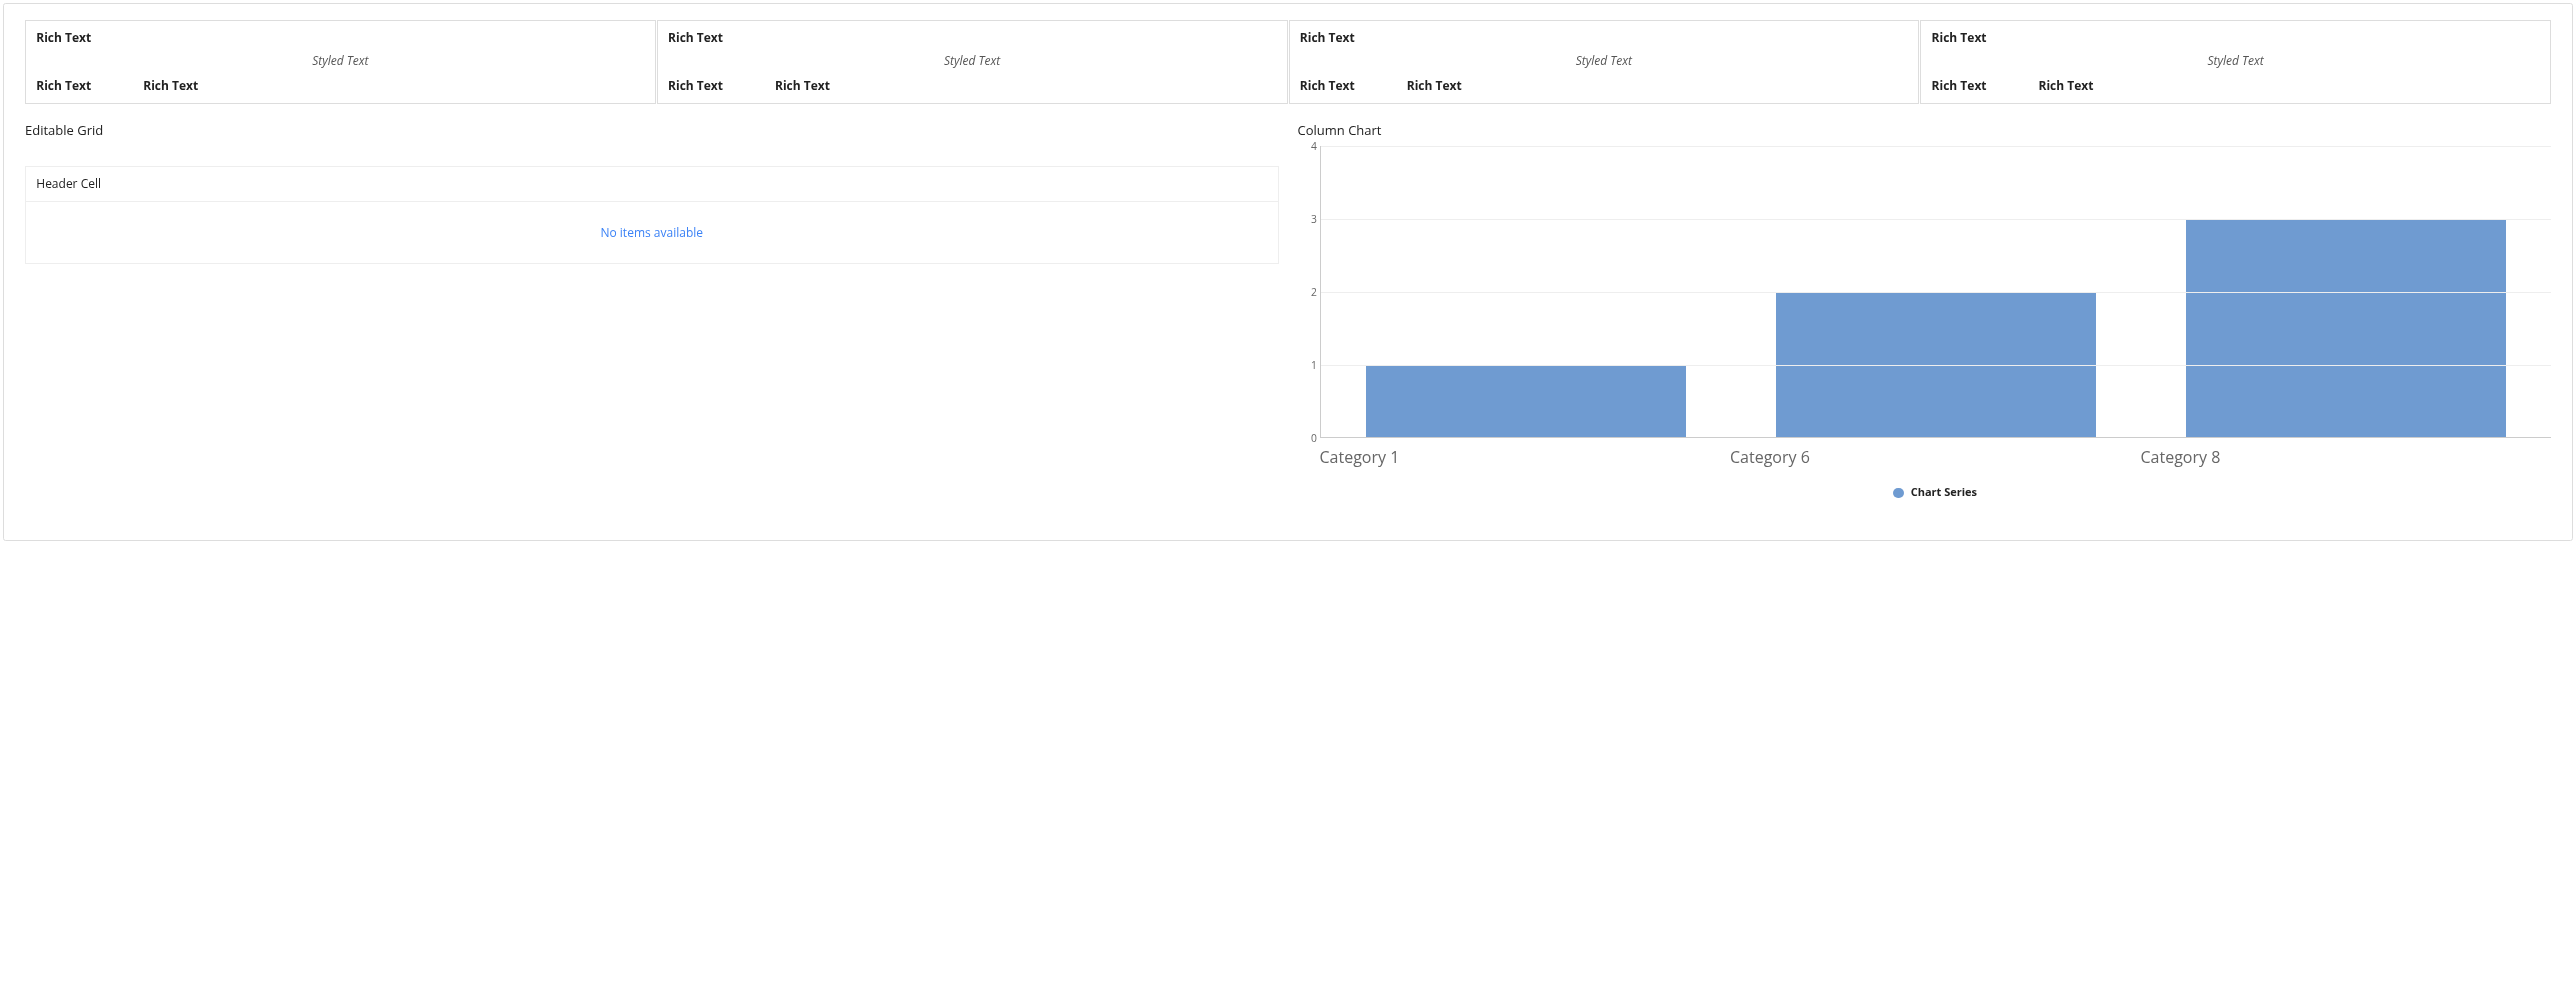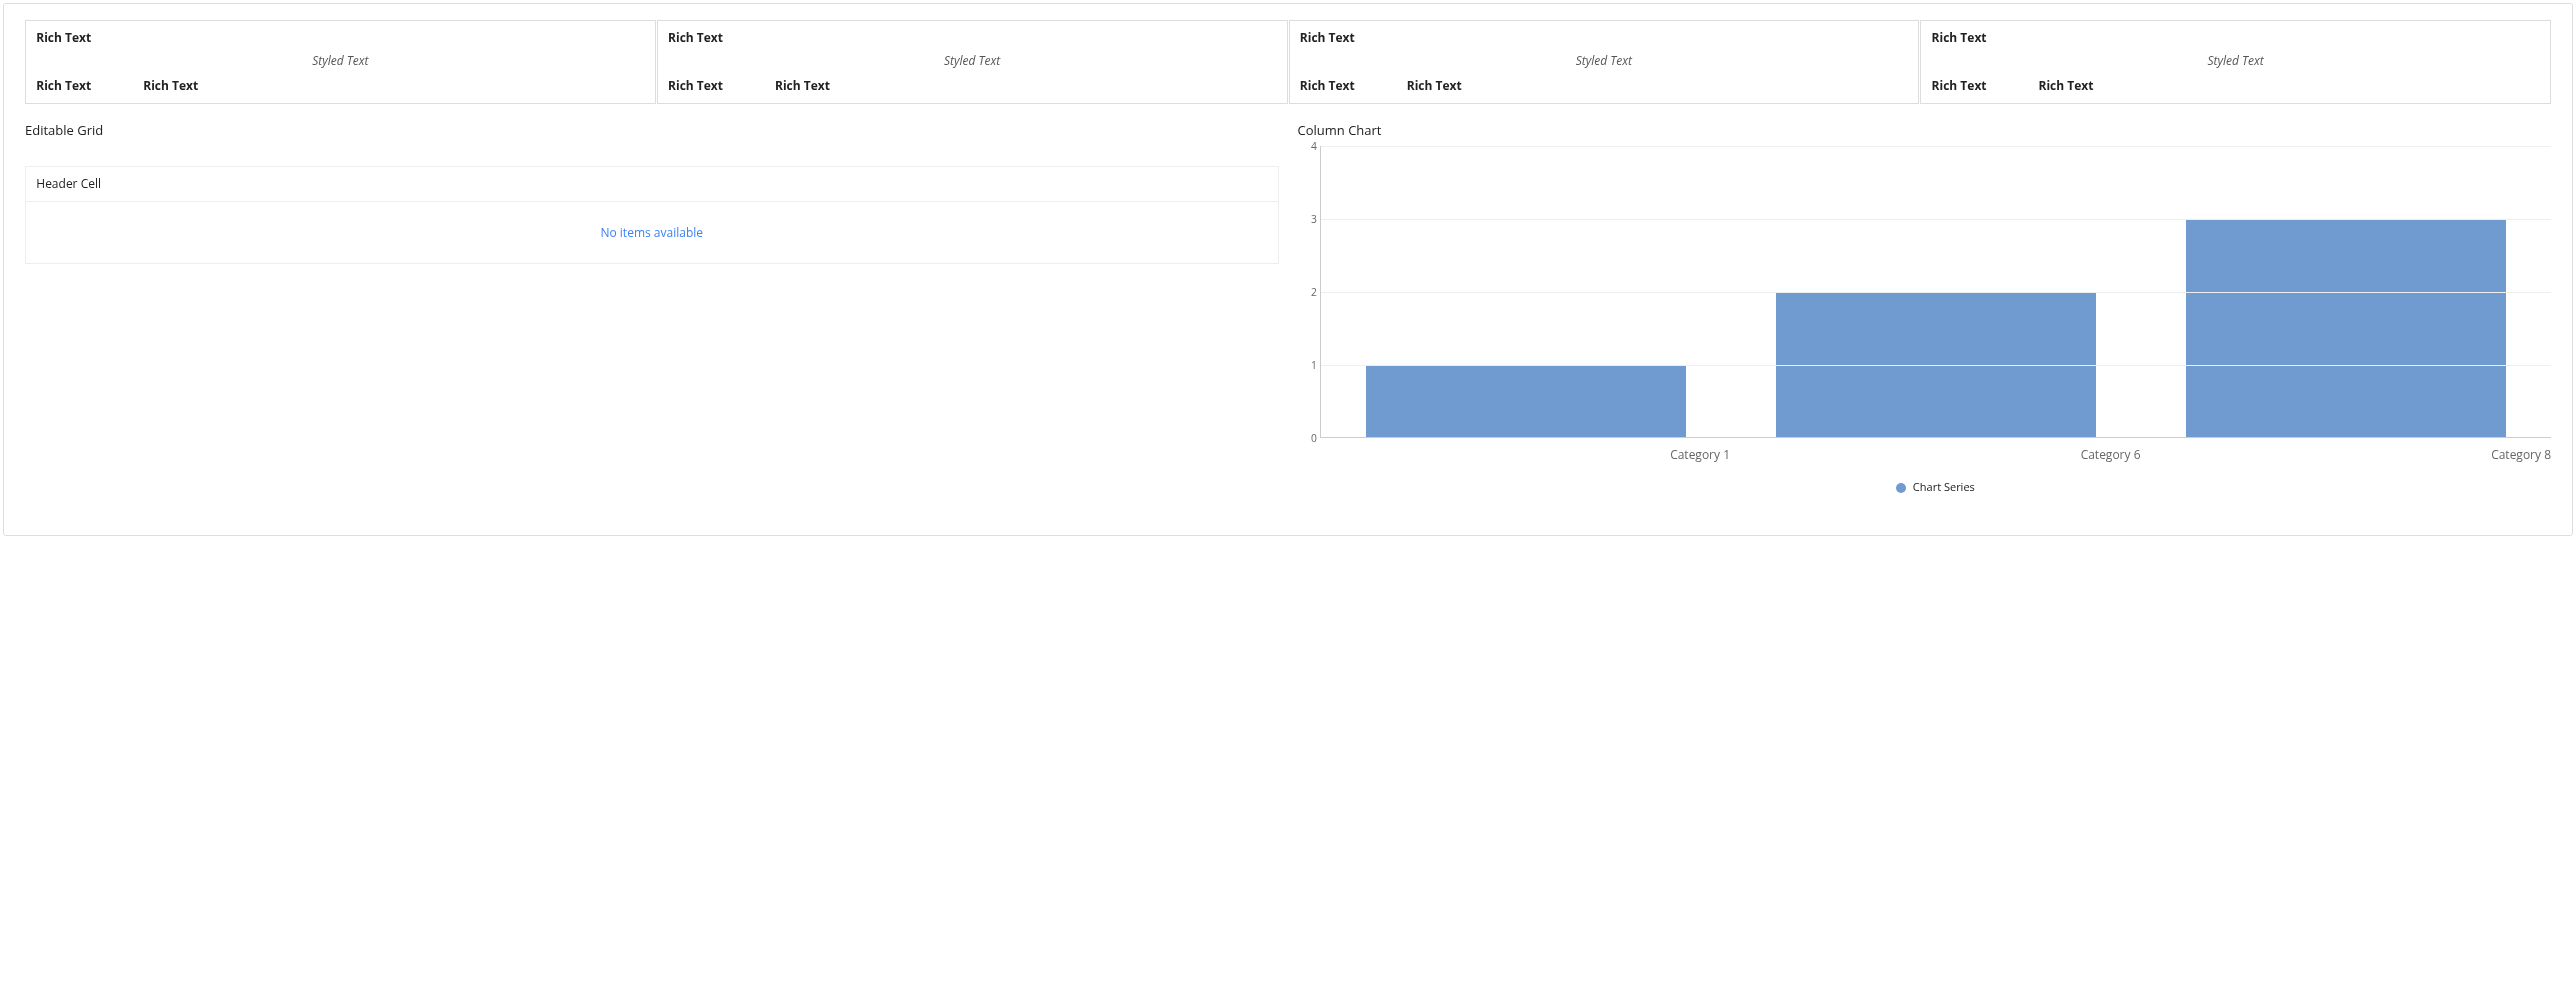--- a/index.html
+++ b/index.html
@@ -120,29 +120,29 @@
     width: 78%;
     background: #6f9bd1;
   }
   .x-labels {
     display: flex;
     margin-top: 8.6px;
     padding-left: 0;
   }
   .x-label {
     flex: 1;
-    text-align: right;
-    font-size: 12px;
+    text-align: left;
+    font-size: 16px;
     color: #666;
   }
   .legend {
     text-align: center;
     margin-top: 15.5px;
     font-size: 11px;
-    font-weight: 400;
+    font-weight: 700;
   }
   .legend .swatch {
     display: inline-block;
     width: 10.3px;
     height: 10.3px;
     border-radius: 50%;
     background: #6f9bd1;
     vertical-align: middle;
     margin-right: 6.9px;
   }

